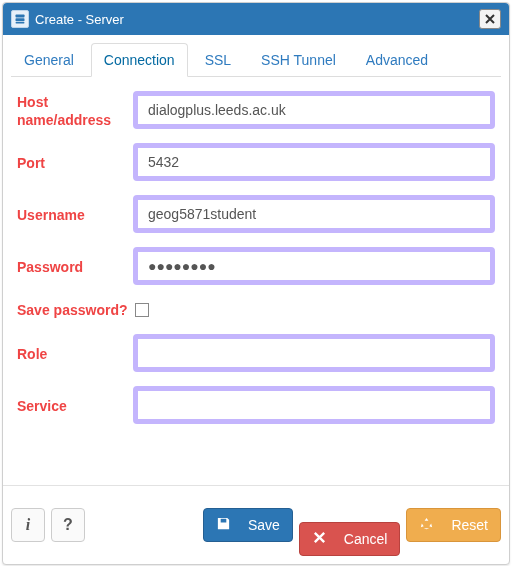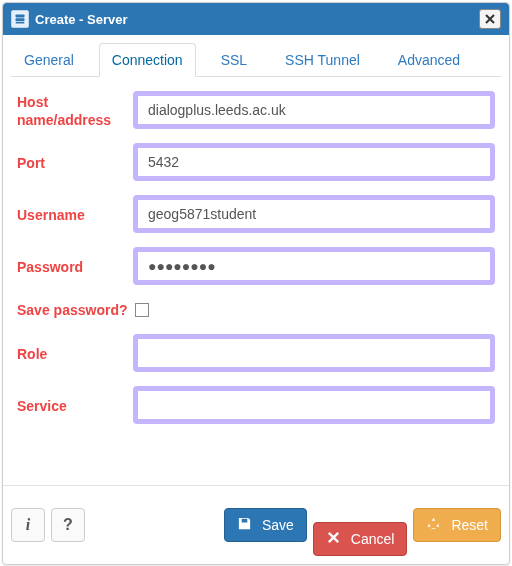--- a/index.html
+++ b/index.html
@@ -30,38 +30,38 @@
   }
   .titlebar .app-icon {
     width: 18px; height: 18px;
     background: #e6f0fa;
     border: 1px solid #bcd4ea;
     border-radius: 2px;
     display: flex; align-items: center; justify-content: center;
     margin-right: 6px;
   }
   .titlebar .app-icon svg { width: 12px; height: 12px; fill: #2c76b4; }
-  .titlebar .title { font-weight: bold; flex: 1; font-size: 13px; }
+  .titlebar .title { font-weight: normal; flex: 1; font-size: 13px; }
   .titlebar .close-btn {
     width: 22px; height: 20px;
     background: #f4f4f4;
     border: 1px solid #888;
     border-radius: 3px;
     display: flex; align-items: center; justify-content: center;
     cursor: pointer;
     font-weight: bold;
     color: #333;
   }
   .dialog-body {
     padding: 8px 8px 6px 8px;
   }
   .tabs {
     display: flex;
     border-bottom: 1px solid #ddd;
-    gap: 12px;
+    gap: 4px;
     margin-bottom: 6px;
   }
   .tab {
     padding: 8px 12px 8px 12px;
     color: #2f7bbf;
     cursor: pointer;
     font-size: 14px;
     border: 1px solid transparent;
     border-bottom: none;
     border-top-left-radius: 4px;
@@ -128,21 +128,21 @@
     color: #555;
   }
   .spacer { flex: 1; }
   .btn {
     height: 34px;
     padding: 0 12px;
     border-radius: 4px;
     border: 1px solid transparent;
     color: #fff;
     font-size: 14px;
-    display: flex; align-items: center; gap: 10px;
+    display: flex; align-items: center; gap: 17px;
     cursor: pointer;
   }
   .btn svg { width: 15px; height: 15px; fill: #fff; }
   .btn.save   { background: #2c76b4; border-color: #255f92; }
   .btn.cancel { background: #d9534f; border-color: #b8423e; margin-top: 28px; }
   .btn.reset  { background: #f0ad4e; border-color: #d9953b; }
 </style>
 </head>
 <body>
 

